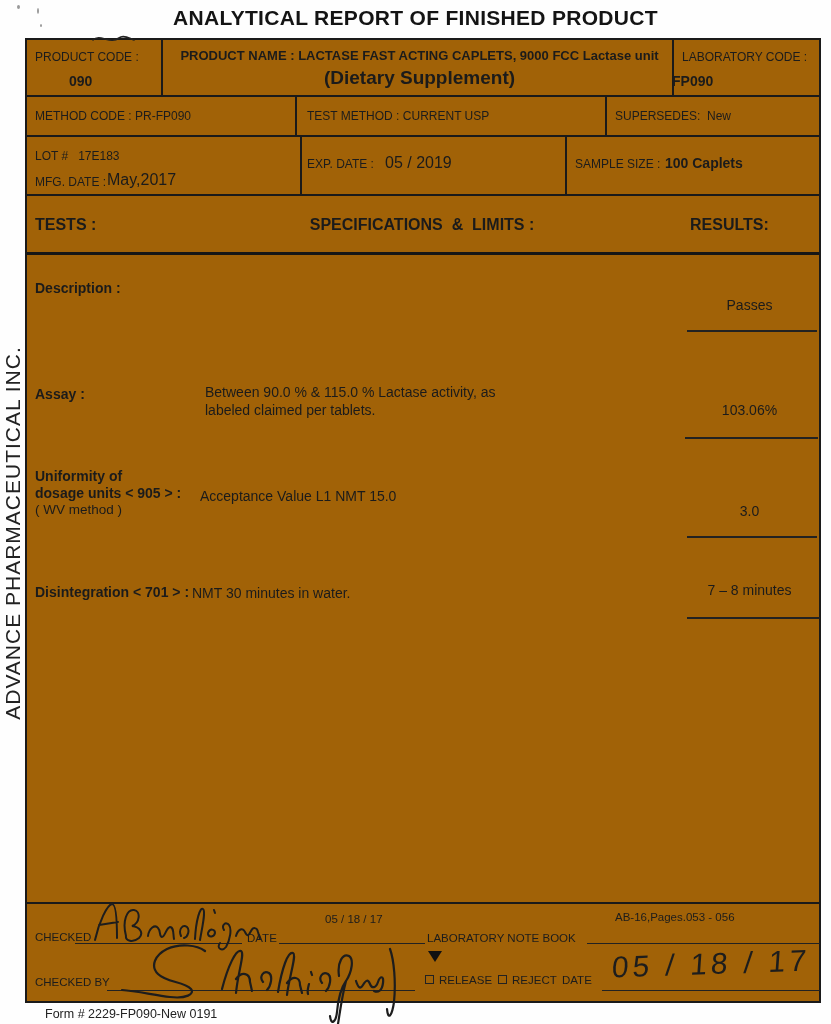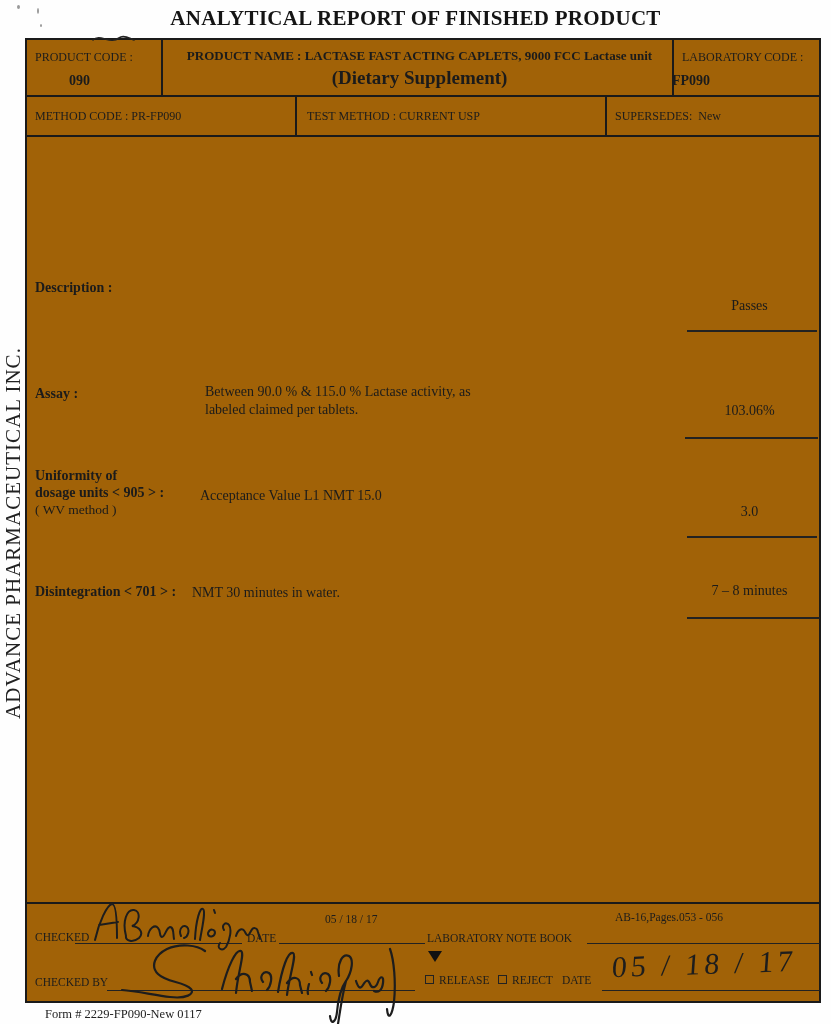--- a/index.html
+++ b/index.html
@@ -1,18 +1,18 @@
 <!DOCTYPE html>
 <html><head>
 <meta charset="utf-8">
 <style>
   html,body{margin:0;padding:0;background:#ffffff;}
   #page{
     position:relative;width:831px;height:1024px;background:#fefefe;
-    font-family:Liberation Serif, serif;color:#1b1b1b;overflow:hidden;
+    font-family:Liberation Sans, sans-serif;color:#1b1b1b;overflow:hidden;
   }
   .abs{position:absolute;}
   #doc-title{top:6px;left:0;width:831px;text-align:center;font-size:21px;font-weight:bold;letter-spacing:.3px;color:#141414;}
   #company-vertical{
     top:533px;left:13px;transform:translate(-50%,-50%) rotate(-90deg);transform-origin:center;
     white-space:nowrap;font-size:21px;letter-spacing:1px;color:#222;
   }
   #form-box{left:25px;top:38px;width:796px;height:965px;border:2px solid #1a1a1a;box-sizing:border-box;background:#a16207;}
   .band{position:absolute;left:0;width:100%;box-sizing:border-box;}
   .b-bottom{border-bottom:2px solid #1a1a1a;}
@@ -69,21 +69,37 @@
     </div>
 
     <div class="band b-bottom" style="top:57px;height:40px;padding-left:36px;">
       <div class="cell-r" style="left:0;width:270px;"></div>
       <div class="cell-l" style="left:578px;width:214px;"></div>
       <div class="abs lbl" style="left:8px;top:12px;"><span>METHOD CODE :</span> <span>PR-FP090</span></div>
       <div class="abs lbl" style="left:280px;top:12px;"><span>TEST METHOD :</span> <span>CURRENT USP</span></div>
       <div class="abs lbl" style="left:588px;top:12px;"><span>SUPERSEDES:</span>  <span>New</span></div>
     </div>
 
+    <div class="band b-bottom" style="top:97px;height:59px;">
+      <div class="cell-r" style="left:0;width:275px;"></div>
+      <div class="cell-l" style="left:538px;width:254px;"></div>
+      <div class="abs lbl" style="left:8px;top:12px;"><span>LOT #</span>   <span>17E183</span></div>
+      <div class="abs lbl" style="left:8px;top:38px;">MFG. DATE :</div>
+      <div class="abs val-lg" style="left:80px;top:34px;">May,2017</div>
+      <div class="abs lbl" style="left:280px;top:20px;">EXP. DATE :</div>
+      <div class="abs val-lg" style="left:358px;top:17px;white-space:pre;">05 / 2019</div>
+      <div class="abs lbl" style="left:548px;top:20px;">SAMPLE SIZE :</div>
+      <div class="abs val-b" style="left:638px;top:18px;">100 Caplets</div>
+    </div>
 
+    <div class="band" style="top:156px;height:59px;border-bottom:3px solid #161616;">
+      <div class="abs colhead" style="left:8px;top:20px;">TESTS :</div>
+      <div class="abs colhead" style="left:230px;width:330px;top:20px;text-align:center;">SPECIFICATIONS  &amp;  LIMITS :</div>
+      <div class="abs colhead" style="left:663px;top:20px;">RESULTS:</div>
+    </div>
 
     <div class="abs testlbl" style="left:8px;top:240px;">Description :</div>
     <div class="result-wrap" style="left:655px;top:256px;"><span class="result">Passes</span></div>
     <div class="r-underline" style="left:660px;width:130px;top:290px;"></div>
 
     <div class="abs testlbl" style="left:8px;top:346px;">Assay :</div>
     <div class="abs spec" style="left:178px;top:344px;">Between 90.0 % &amp; 115.0 % Lactase activity, as</div>
     <div class="abs spec" style="left:178px;top:362px;">labeled claimed per tablets.</div>
     <div class="result-wrap" style="left:655px;top:361px;"><span class="result">103.06%</span></div>
     <div class="r-underline" style="left:658px;width:133px;top:397px;"></div>
@@ -117,21 +133,21 @@
       <div class="checkbox" style="left:398px;top:71px;"></div>
       <div class="abs lbl-sm" style="left:412px;top:70px;">RELEASE</div>
       <div class="checkbox" style="left:471px;top:71px;"></div>
       <div class="abs lbl-sm" style="left:485px;top:70px;">REJECT</div>
       <div class="abs lbl-sm" style="left:535px;top:70px;">DATE</div>
       <div class="f-line" style="left:575px;width:218px;top:86px;"></div>
       <div class="handwritten-date" style="left:585px;top:43px;">05 / 18 / 17</div>
     </div>
   </div>
 
-  <div class="abs" id="form-number">Form # 2229-FP090-New 0117</div>
+  <div class="abs" id="form-number">Form # 2229-FP090-New 0191</div>
 
   <svg id="sig-overlay" viewBox="0 0 831 1024">
 
     <path d="M93,40 C100,33 110,45 119,38 C124,34 130,39 134,40" fill="none" stroke="#222" stroke-width="1.6" stroke-linecap="round"></path>
 
     <path d="M95,940 C99,922 107,905 112,904 C116,904 117,920 117,938 M99,925 L118,922 M126,936 C122,921 127,909 134,910 C141,911 140,923 132,926 C140,927 144,933 139,938 C133,943 125,941 126,936 M148,936 C149,928 155,924 158,928 C161,931 159,937 162,937 C165,937 166,928 170,927 C174,927 173,934 174,939 M181,936 C178,929 183,924 187,927 C190,930 188,937 184,938 M195,939 C196,920 200,907 203,909 C206,911 202,928 200,940 M208,933 C210,928 215,929 215,933 C214,937 209,938 208,934 M214,910 L215,913 M224,930 C221,925 226,921 229,925 C232,929 230,940 226,947 C222,952 216,948 220,943 M236,936 C238,929 243,927 245,932 C247,936 248,937 251,931 C253,927 257,927 258,932 L260,939" fill="none" stroke="#1d1d1d" stroke-width="2" stroke-linecap="round"></path>
 
     <path d="M205,951 C197,945 180,943 167,949 C155,955 150,966 158,974 C167,983 184,981 191,989 C195,994 186,999 170,997 C154,995 136,991 122,990 M222,989 C228,966 236,949 241,951 C245,953 238,972 236,993 M236,979 C242,971 250,973 250,982 L252,991 M263,982 C259,977 263,970 269,973 C273,976 271,986 267,990 M278,992 C282,968 288,951 293,953 C297,955 289,977 287,995 M287,983 C293,975 300,977 300,985 L302,993 M309,984 C308,988 307,991 308,994 M311,972 L312,975 M322,983 C318,978 322,971 328,974 C332,977 330,987 326,991 M339,976 C337,962 343,953 349,956 C354,959 352,972 346,981 C341,988 338,1000 337,1012 C336,1022 331,1026 330,1016 M346,981 C342,996 340,1012 338,1024 M356,981 C358,987 360,990 363,985 C366,980 368,979 370,984 C372,989 376,988 378,982 C380,976 384,975 383,983 C382,991 378,993 374,991 M390,949 C394,960 396,982 394,1002 C392,1016 388,1021 387,1009" fill="none" stroke="#1d1d1d" stroke-width="2.2" stroke-linecap="round"></path>
   </svg>
 </div>

